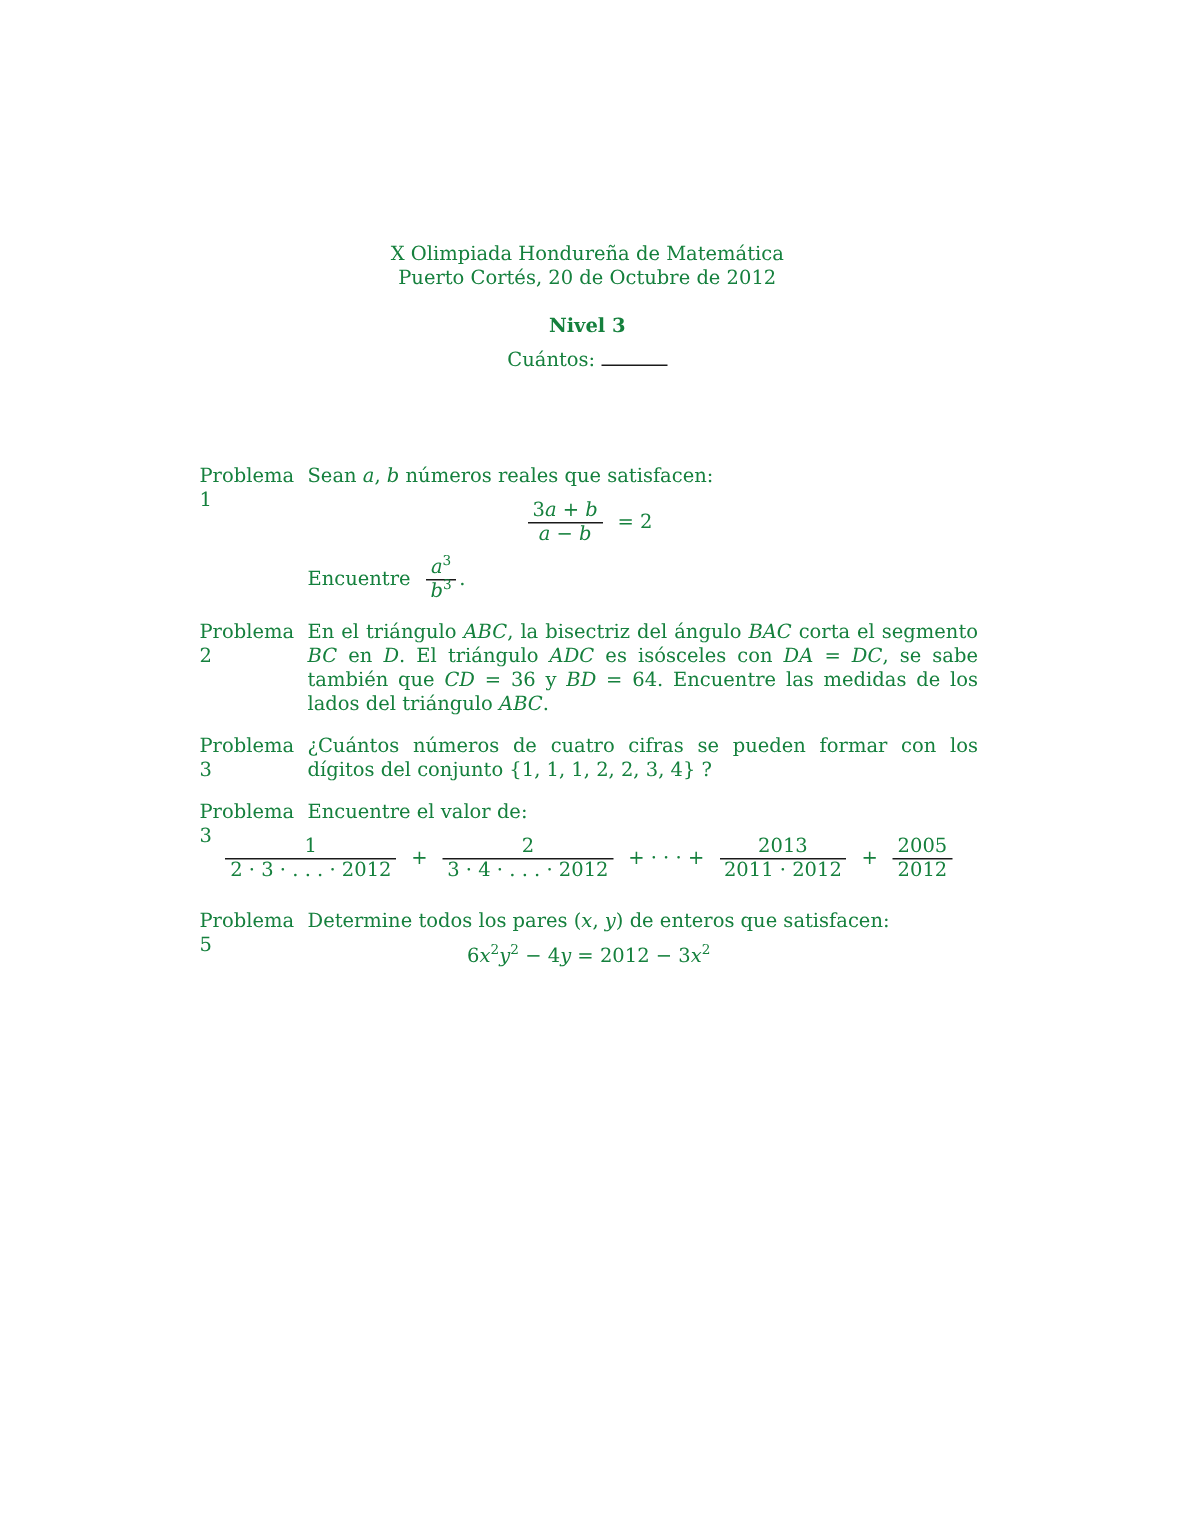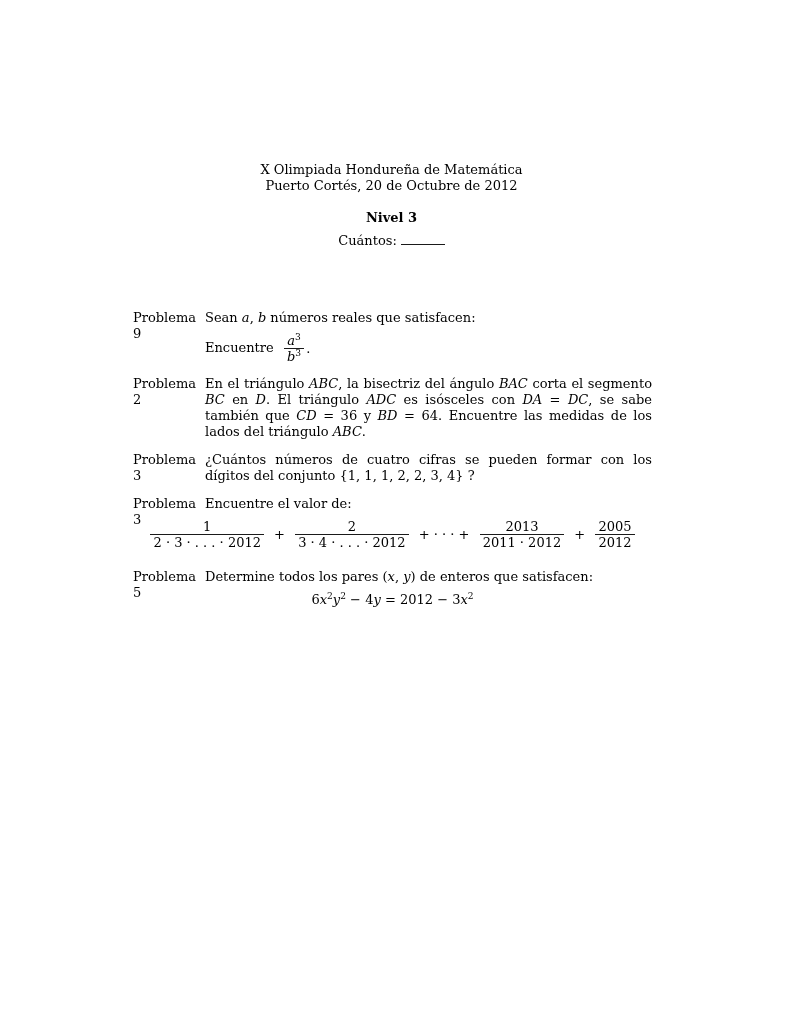--- a/index.html
+++ b/index.html
@@ -1,20 +1,20 @@
 <!DOCTYPE html>
 <html><head>
 <meta charset="utf-8">
 <style>
   html,body { margin:0; padding:0; background:#ffffff; }
   .page {
     position:relative;
     width:783px; height:1023px;
     background:#ffffff;
-    color:#000000;
+    color:#15803d;
     font-family:"DejaVu Serif","Liberation Serif",serif;
     font-size:13px; line-height:16px;
     box-sizing:border-box;
     padding-top:162px;
     overflow:hidden;
   }
   i { font-style:italic; }
   sup { font-size:70%; line-height:0; }
   header { text-align:center; }
   .hline { line-height:16px; }
@@ -60,23 +60,30 @@
     <div class="hline">Puerto Cortés, 20 de Octubre de 2012</div>
     <div class="hline level">Nivel 3</div>
     <div class="hline codigo">
       <span>Cuántos:</span><span class="blank"></span>
     </div>
   </header>
 
   <main class="problems">
 
     <section class="problem">
-      <div class="plabel">Problema 9</div>
+      <div class="plabel">Problema 1</div>
       <div class="pbody">
         <p class="ptext">Sean <i>a</i>, <i>b</i> números reales que satisfacen:</p>
+        <div class="display">
+          <span class="frac">
+            <span class="num">3<i>a</i> + <i>b</i></span>
+            <span class="den"><i>a</i> − <i>b</i></span>
+          </span>
+          <span class="eqtail">= 2</span>
+        </div>
         <p class="followup">
           <span>Encuentre&nbsp;</span>
           <span class="frac">
             <span class="num"><i>a</i><sup>3</sup></span>
             <span class="den"><i>b</i><sup>3</sup></span>
           </span><span class="fsuffix">.</span>
         </p>
       </div>
     </section>
 

